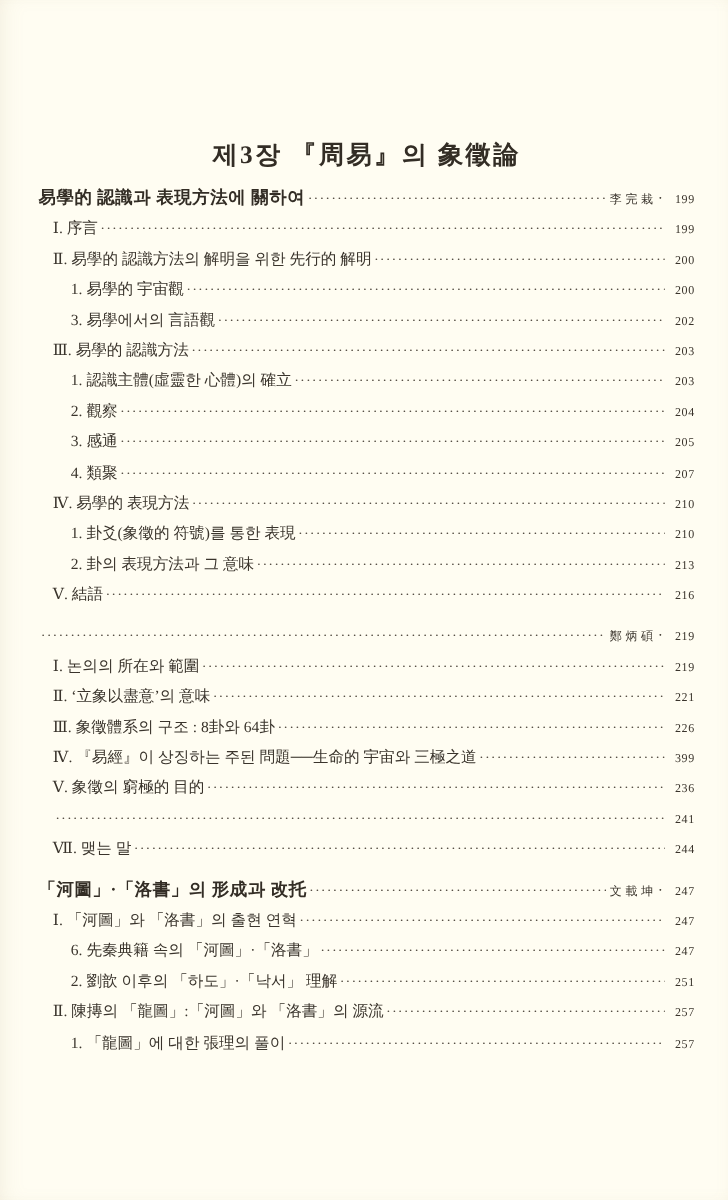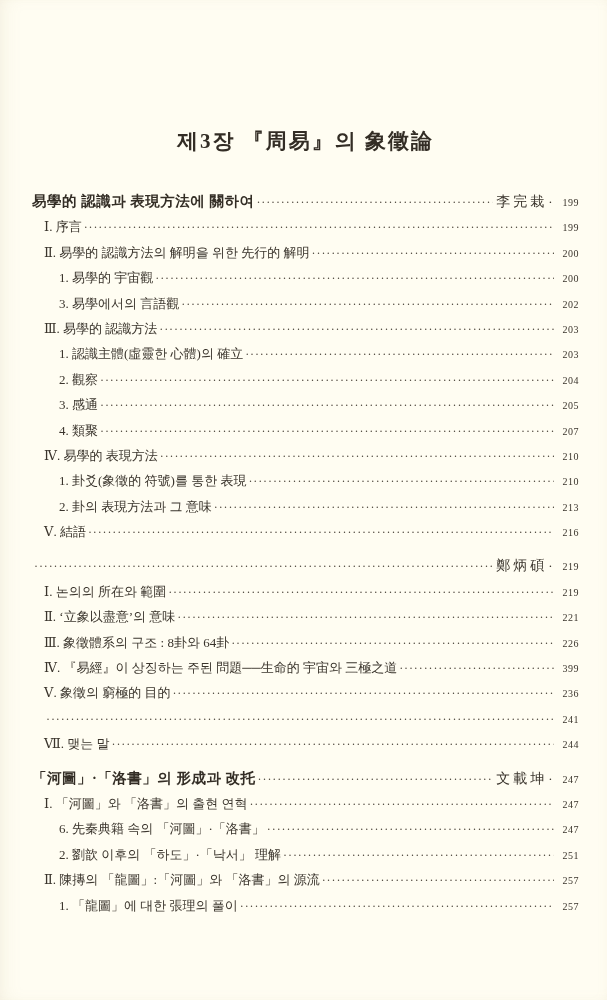--- a/index.html
+++ b/index.html
@@ -18,32 +18,32 @@
     position: relative;
     width: 607px;
     height: 1000px;
     box-sizing: border-box;
     padding: 113px 28px 0 32px;
     background: #fffdf2;
     box-shadow: inset 10px 0 24px -16px rgba(170,150,110,0.28),
                 inset -6px 0 18px -14px rgba(170,150,110,0.18);
   }
   .chapter-title {
-    margin: 12px;
+    margin: 0;
     height: 32px;
     line-height: 32px;
     text-align: center;
     font-size: 21px;
     font-weight: 600;
     letter-spacing: 2px;
     color: #332d25;
     white-space: nowrap;
   }
   .toc {
-    margin-top: 32px;
+    margin-top: 7px;
   }
   .toc-section + .toc-section {
     margin-top: 9px;
   }
   .toc-row {
     display: flex;
     align-items: baseline;
     height: 25.4px;
     line-height: 25.4px;
     font-size: 13px;
@@ -67,21 +67,21 @@
     color: #514a40;
     font-weight: normal;
   }
   .leader::after {
     content: "································································································································································································";
     font-size: 12px;
     letter-spacing: 0.9px;
   }
   .author {
     flex: 0 0 auto;
-    font-size: 14px;
+    font-size: 10px;
     font-weight: normal;
     letter-spacing: 3px;
     color: #3a342c;
   }
   .author-sep {
     flex: 0 0 auto;
     font-size: 13px;
     font-weight: normal;
     margin: 0 4px 0 1px;
     color: #3a342c;

